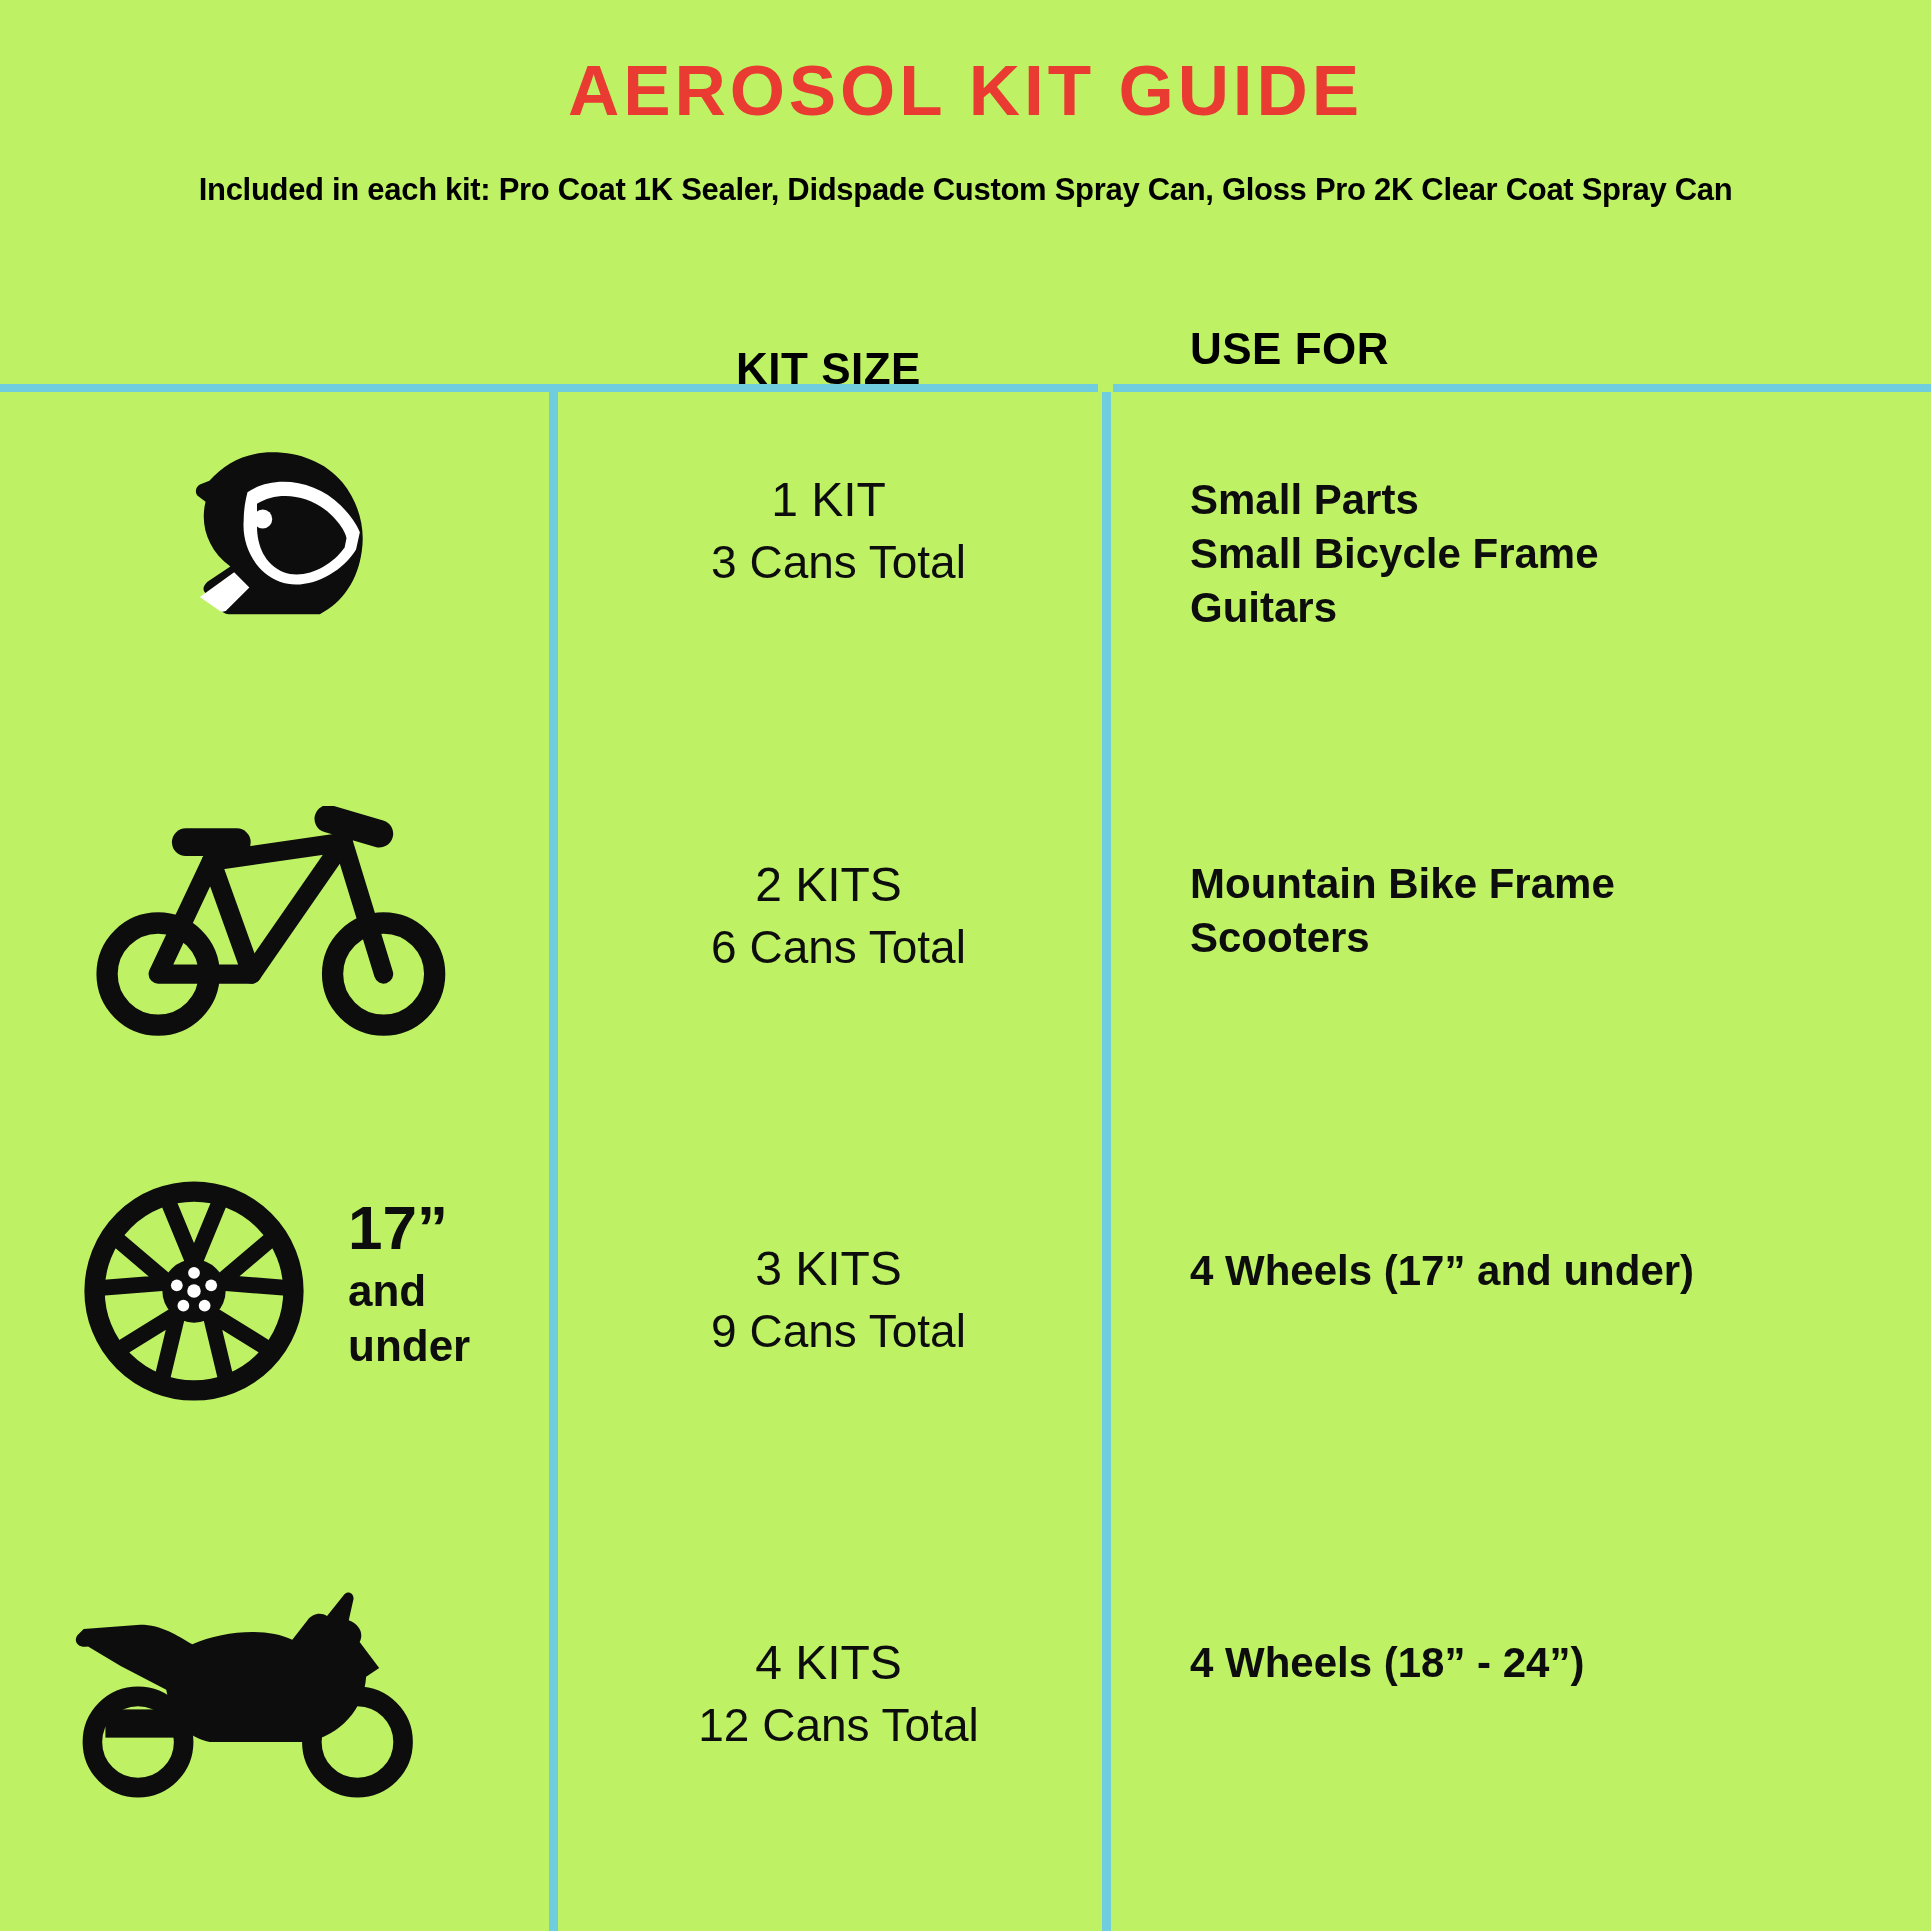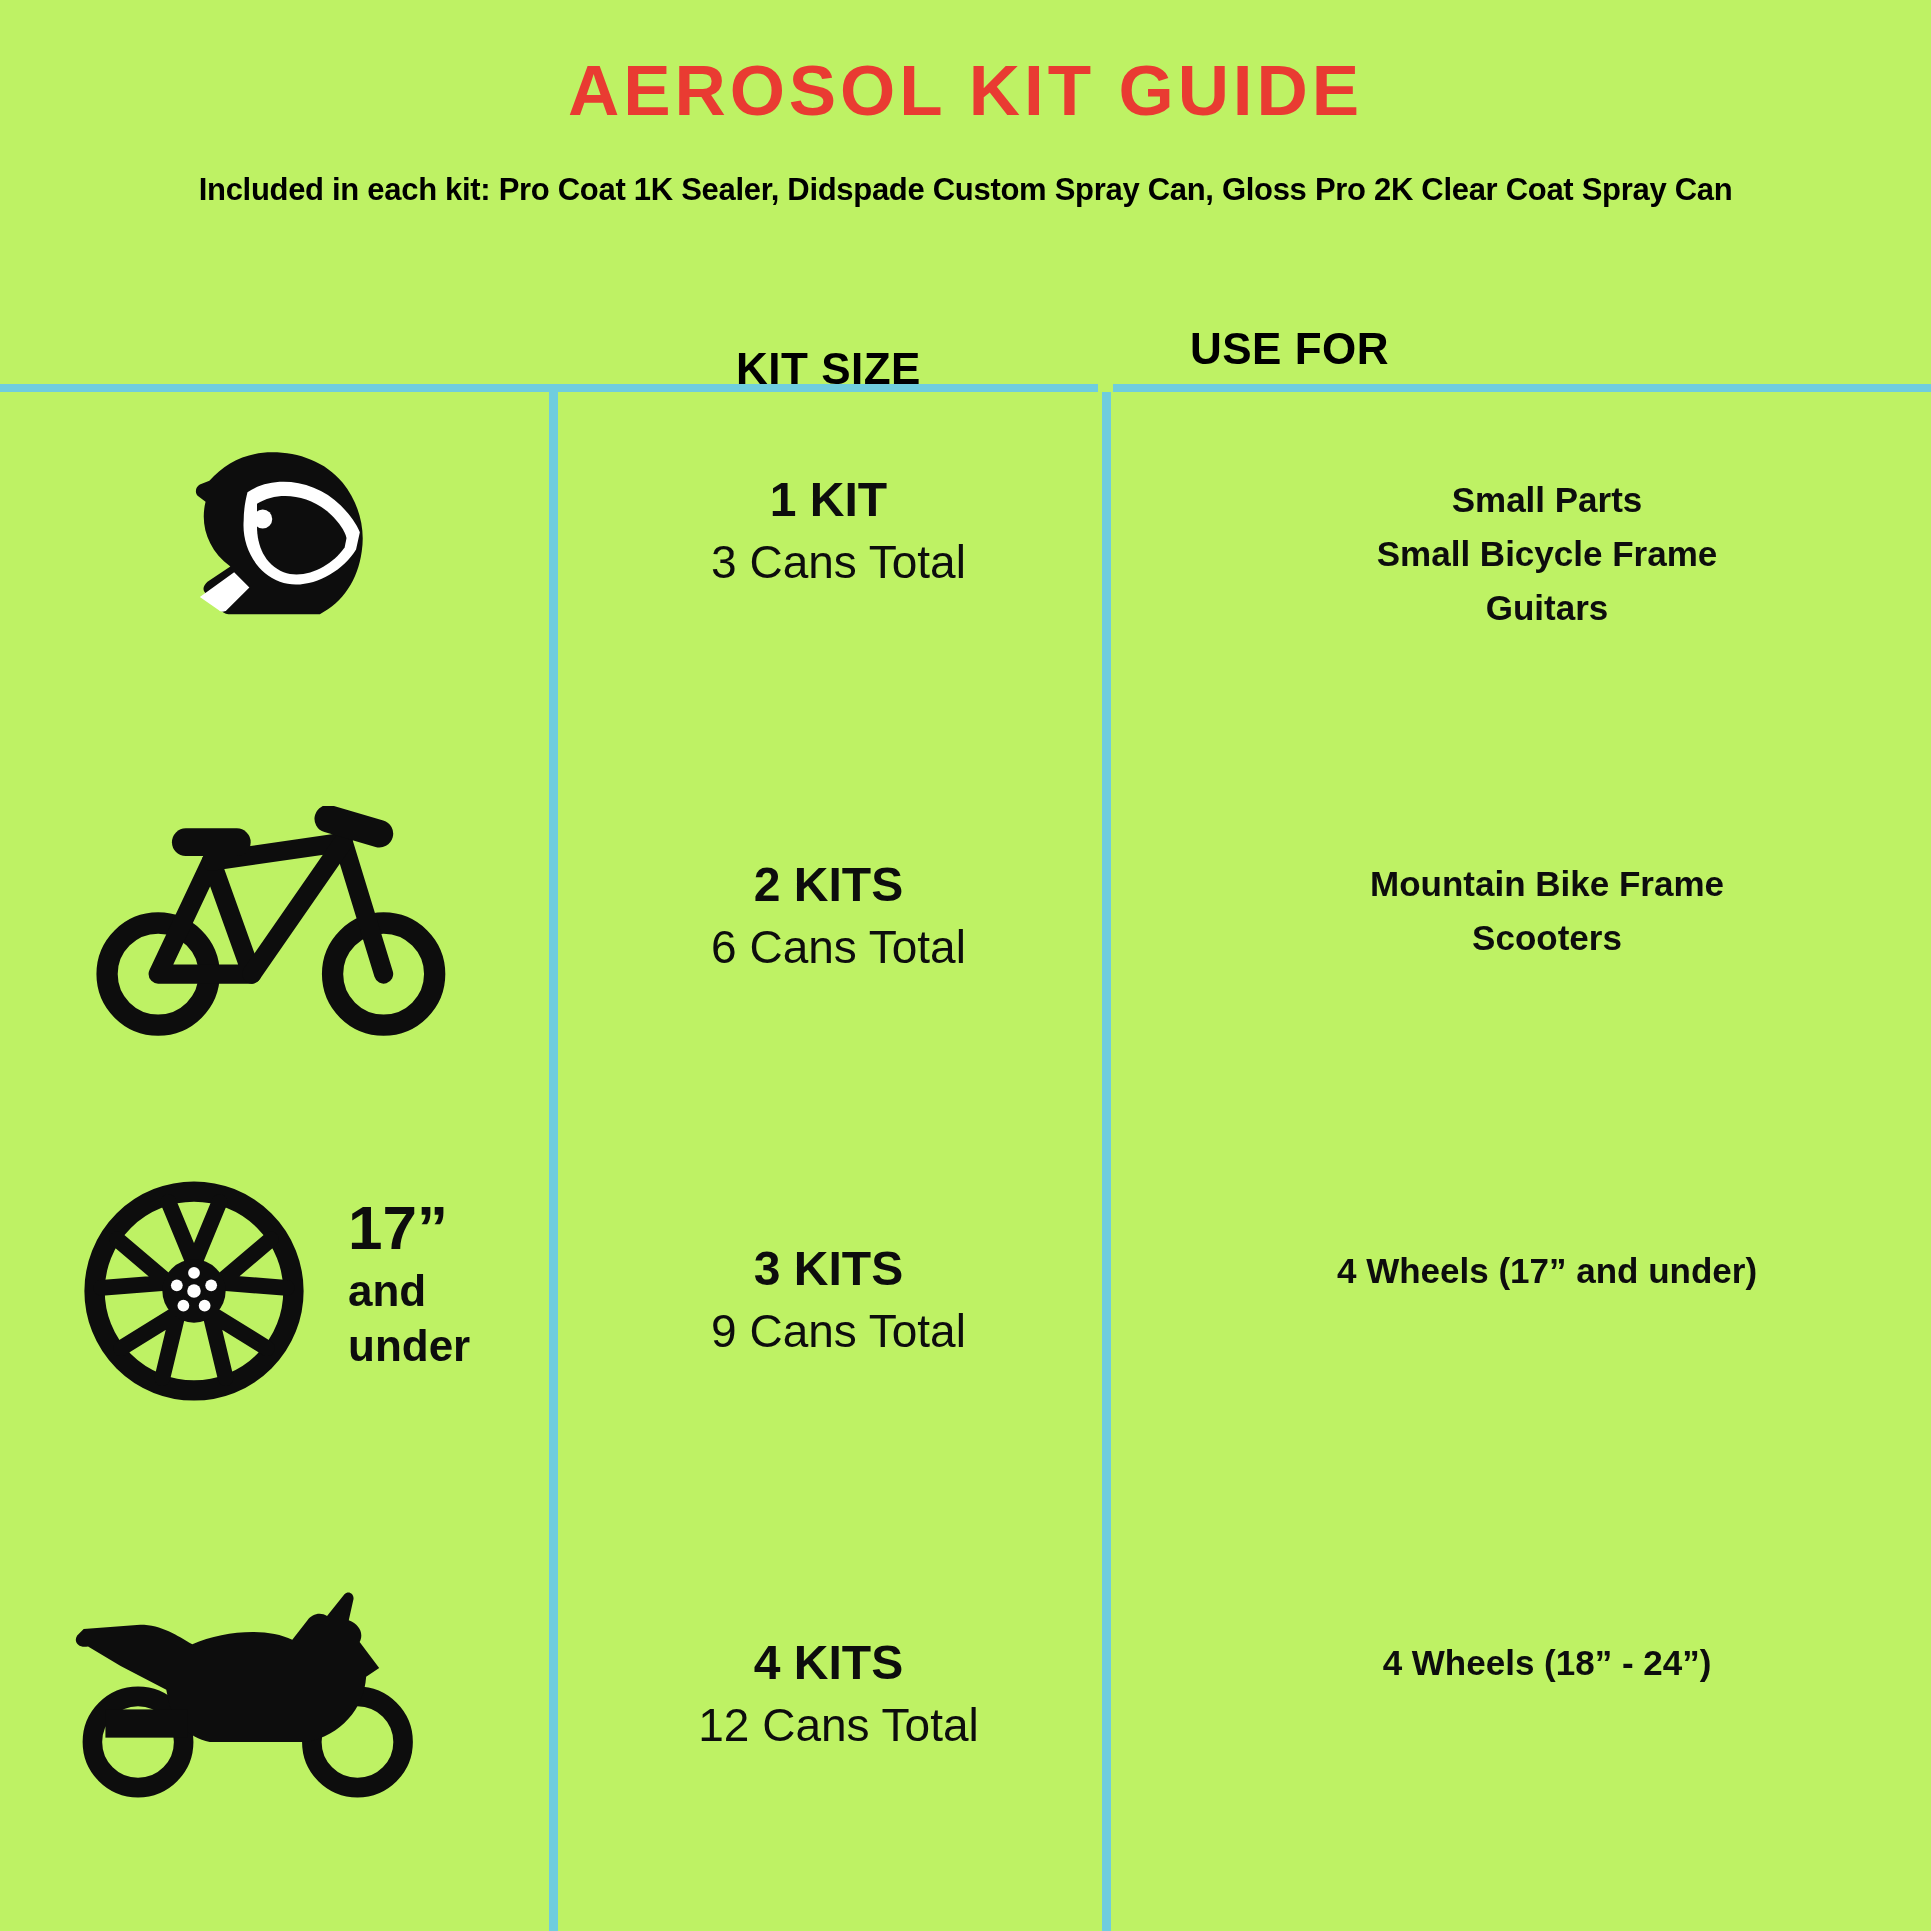--- a/index.html
+++ b/index.html
@@ -36,26 +36,26 @@
   .vline.v1{left:549px;}
   .vline.v2{left:1102px;}
 
   .icon{position:absolute;}
   .icon.helmet{left:177px;top:446px;width:200px;height:182px;}
   .icon.bicycle{left:92px;top:806px;width:362px;height:234px;}
   .icon.wheel{left:81px;top:1178px;width:226px;height:226px;}
   .icon.moto{left:46px;top:1566px;width:410px;height:239px;}
 
   .kit-block{position:absolute;left:558px;width:541px;text-align:center;}
-  .kit-block .kit-line{font-size:48px;font-weight:700;line-height:62px;}
+  .kit-block .kit-line{font-size:48px;font-weight:400;line-height:62px;}
   .kit-block .cans-line{font-size:46px;font-weight:500;line-height:62px;margin-left:20px;}
   .kb1{top:469px;} .kb2{top:854px;} .kb3{top:1238px;} .kb4{top:1632px;}
 
   .use-block{position:absolute;left:1190px;width:714px;}
-  .use-block .use-line{font-size:35px;font-weight:700;line-height:54px;text-align:center;}
+  .use-block .use-line{font-size:42px;font-weight:700;line-height:54px;}
   .ub1{top:473px;} .ub2{top:857px;} .ub3{top:1244px;} .ub4{top:1636px;}
 
   .wheel-label{position:absolute;left:348px;top:1193px;width:203px;}
   .wheel-label .size-big{font-size:62px;font-weight:700;line-height:70px;}
   .wheel-label .size-small{font-size:44px;font-weight:600;line-height:55px;}
 </style>
 </head>
 <body>
 
 <div class="page">

